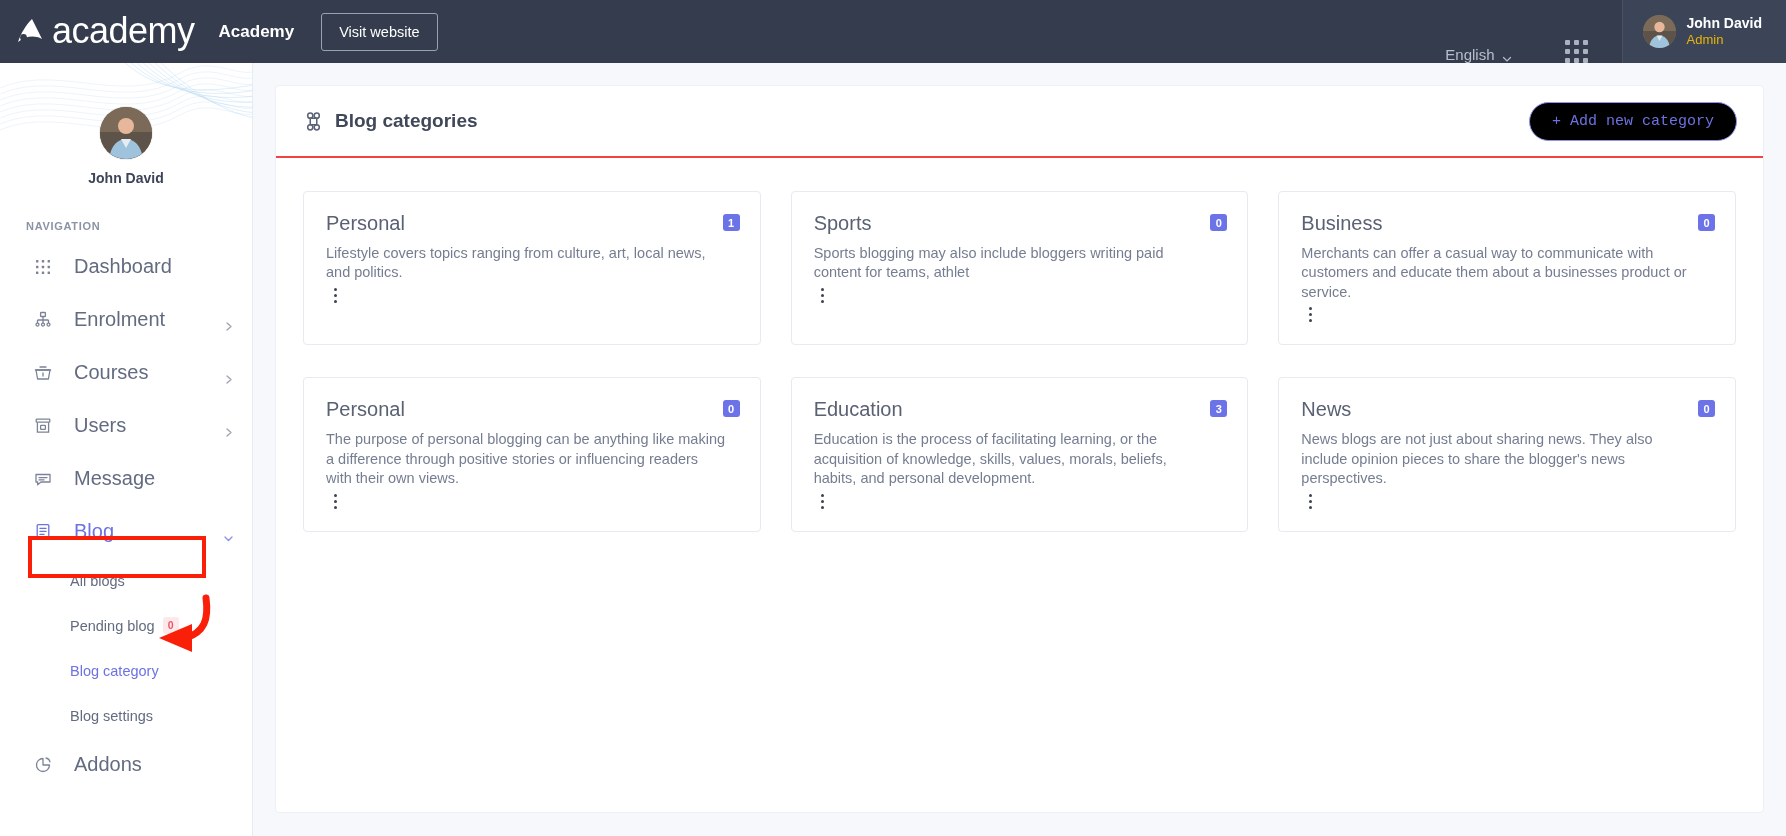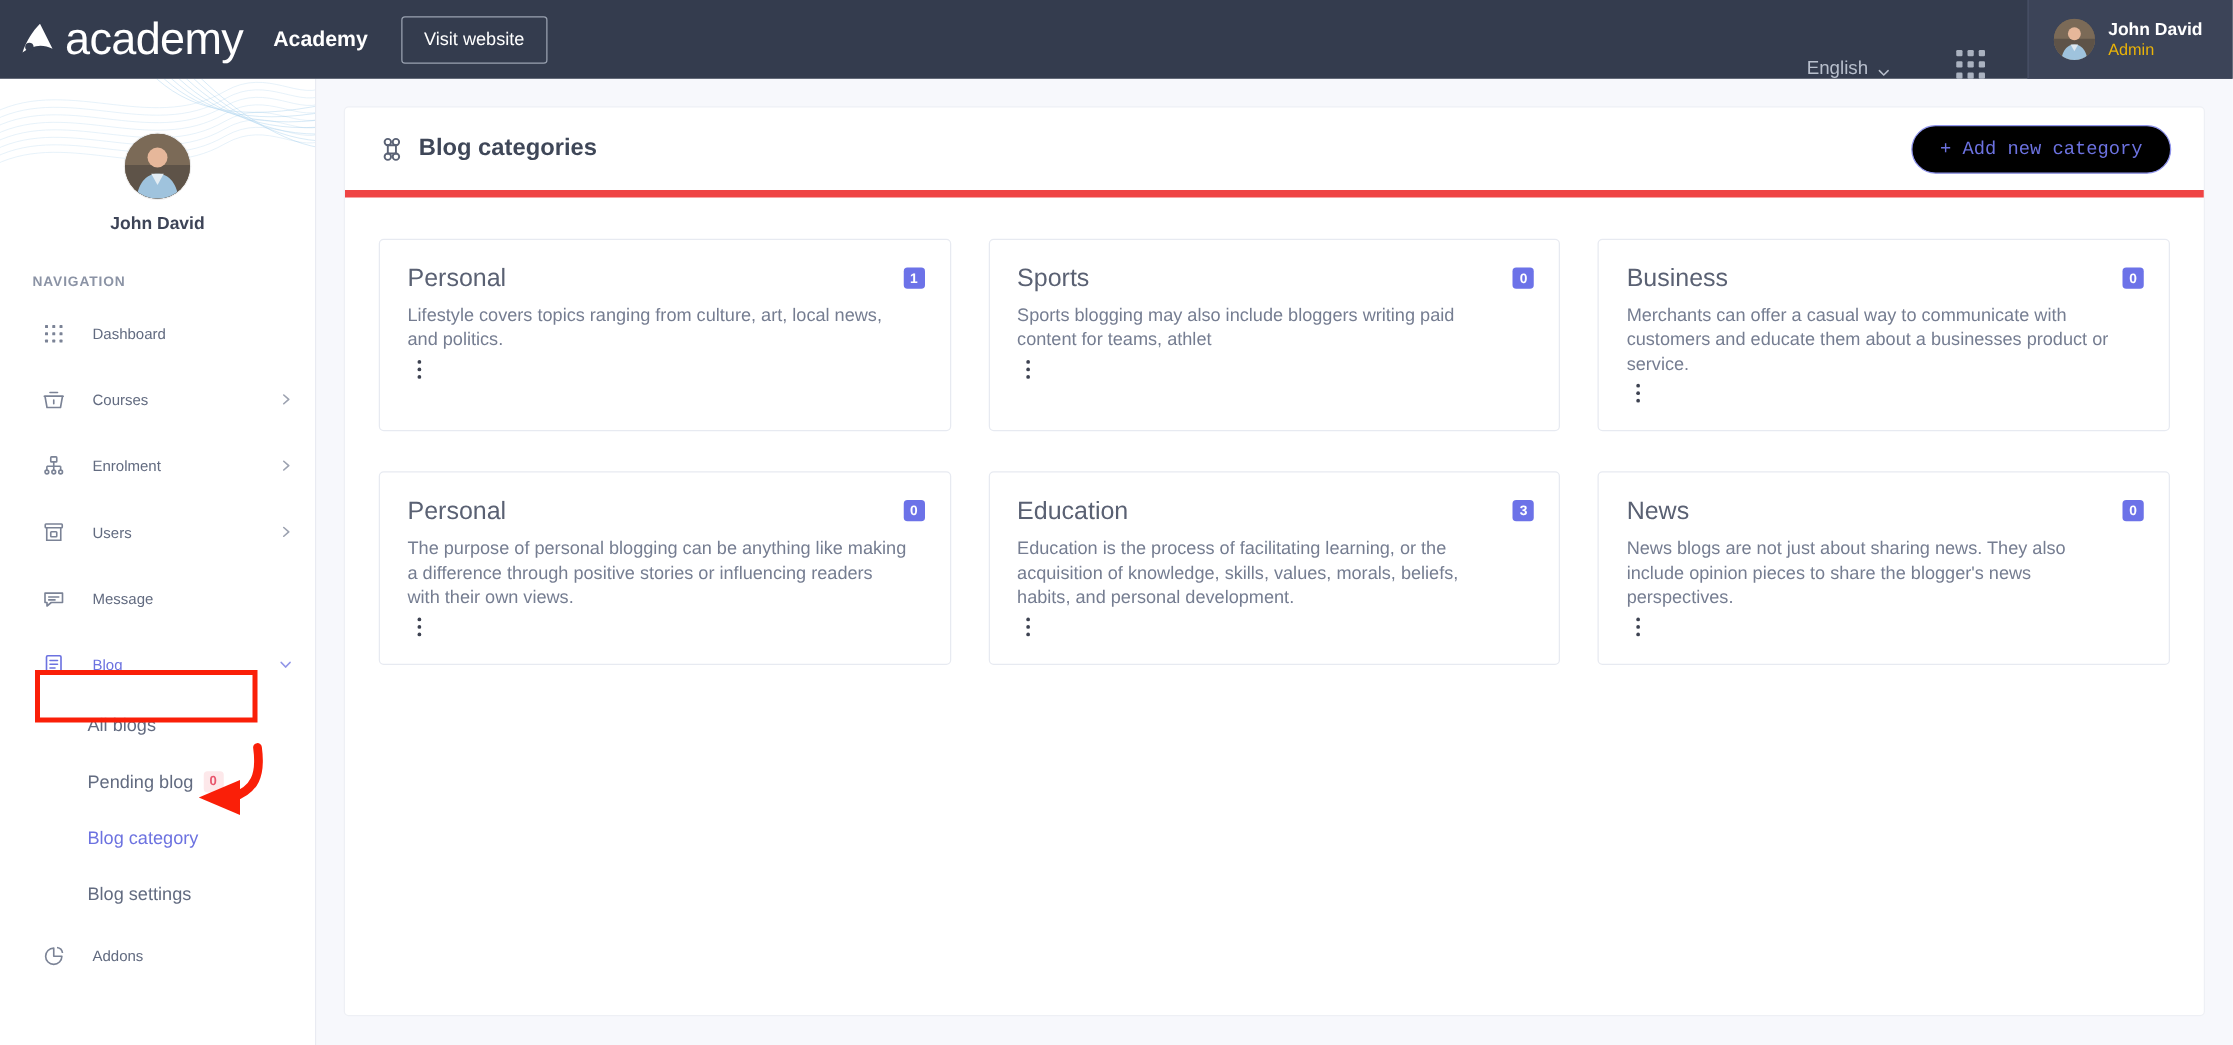--- a/index.html
+++ b/index.html
@@ -95,21 +95,21 @@
     margin-top: 11px; font-size: 14px; font-weight: 700; color: #3d4457;
   }
   .nav-label {
     margin: 34px 0 8px 26px;
     font-size: 11px; font-weight: 700; letter-spacing: .7px;
     color: #8b93a5;
   }
   .nav-item {
     display: flex; align-items: center;
     height: 53px; padding-left: 33px; padding-right: 18px;
-    color: #626b80; font-size: 12px;
+    color: #626b80; font-size: 20px;
     cursor: pointer; position: relative;
   }
   .nav-item .ni-icon { width: 20px; height: 20px; flex: none; margin-right: 21px; }
   .nav-item .ni-label { flex: 1; }
   .nav-item .ni-chev { width: 11px; height: 11px; flex: none; opacity: .75; }
   .nav-item.active { color: #6c72e0; }
   .sub-item {
     padding-left: 70px; height: 33px;
     display: flex; align-items: center; gap: 8px;
     color: #626b80; font-size: 14.5px; cursor: pointer;
@@ -142,21 +142,21 @@
   }
   .panel {
     background: #ffffff;
     border-radius: 4px;
     min-height: 728px;
     border: 1px solid #eef0f5;
   }
   .panel-head {
     display: flex; align-items: center;
     height: 72px; padding: 0 26px 0 27px;
-    border-bottom: 6px solid #ef4444;
+    border-bottom: 2px solid #ef4444;
   }
   .panel-title {
     display: flex; align-items: center; gap: 11px;
     font-size: 19px; font-weight: 700; color: #3f4758;
   }
   .cmd-icon { width: 21px; height: 21px; display: block; }
   .add-btn {
     margin-left: auto;
     border: 1px solid #8f94ec;
     color: #6c72e0; background: #000000;
@@ -313,45 +313,45 @@
             <rect x="14.6" y="14.6" width="2.4" height="2.4" rx=".5"></rect>
       </g>
         </svg>
     </span>
     <span class="ni-label">Dashboard</span>
   </div>
 
   <div class="nav-item">
     <span class="ni-icon">
       <svg viewBox="0 0 20 20" width="20" height="20" fill="none" stroke="#7b8396" stroke-width="1.3">
-        <path d="M3 7 H17 L15.4 16 H4.6 Z" stroke-linejoin="round"></path>
-          <path d="M2.4 7 H17.6" stroke-linecap="round"></path>
-          <path d="M7 4 H13" stroke-linecap="round"></path>
-          <path d="M10 10 V13" stroke-linecap="round"></path>
-      </svg>
-    </span>
-    <span class="ni-label">Courses</span>
-    <span class="ni-chev">
-      <svg viewBox="0 0 11 11" width="11" height="11">
-          <path d="M4 2 L8 5.5 L4 9" stroke="#7b8396" stroke-width="1.3" fill="none" stroke-linecap="round" stroke-linejoin="round"></path>
-        </svg>
-    </span>
-  </div>
-
-  <div class="nav-item">
-    <span class="ni-icon">
-      <svg viewBox="0 0 20 20" width="20" height="20" fill="none" stroke="#7b8396" stroke-width="1.3">
         <rect x="7.6" y="2.5" width="4.8" height="4" rx=".6"></rect>
           <path d="M10 6.5 V10 M4.5 10 H15.5 M4.5 10 V13 M15.5 10 V13 M10 10 V13"></path>
         <circle cx="4.5" cy="14.6" r="1.5"></circle>
           <circle cx="10" cy="14.6" r="1.5"></circle>
           <circle cx="15.5" cy="14.6" r="1.5"></circle>
       </svg>
     </span>
     <span class="ni-label">Enrolment</span>
+    <span class="ni-chev">
+      <svg viewBox="0 0 11 11" width="11" height="11">
+          <path d="M4 2 L8 5.5 L4 9" stroke="#7b8396" stroke-width="1.3" fill="none" stroke-linecap="round" stroke-linejoin="round"></path>
+        </svg>
+    </span>
+  </div>
+
+  <div class="nav-item">
+    <span class="ni-icon">
+      <svg viewBox="0 0 20 20" width="20" height="20" fill="none" stroke="#7b8396" stroke-width="1.3">
+        <path d="M3 7 H17 L15.4 16 H4.6 Z" stroke-linejoin="round"></path>
+          <path d="M2.4 7 H17.6" stroke-linecap="round"></path>
+          <path d="M7 4 H13" stroke-linecap="round"></path>
+          <path d="M10 10 V13" stroke-linecap="round"></path>
+      </svg>
+    </span>
+    <span class="ni-label">Courses</span>
     <span class="ni-chev">
       <svg viewBox="0 0 11 11" width="11" height="11">
           <path d="M4 2 L8 5.5 L4 9" stroke="#7b8396" stroke-width="1.3" fill="none" stroke-linecap="round" stroke-linejoin="round"></path>
         </svg>
     </span>
   </div>
 
 
   <div class="nav-item">
     <span class="ni-icon">

